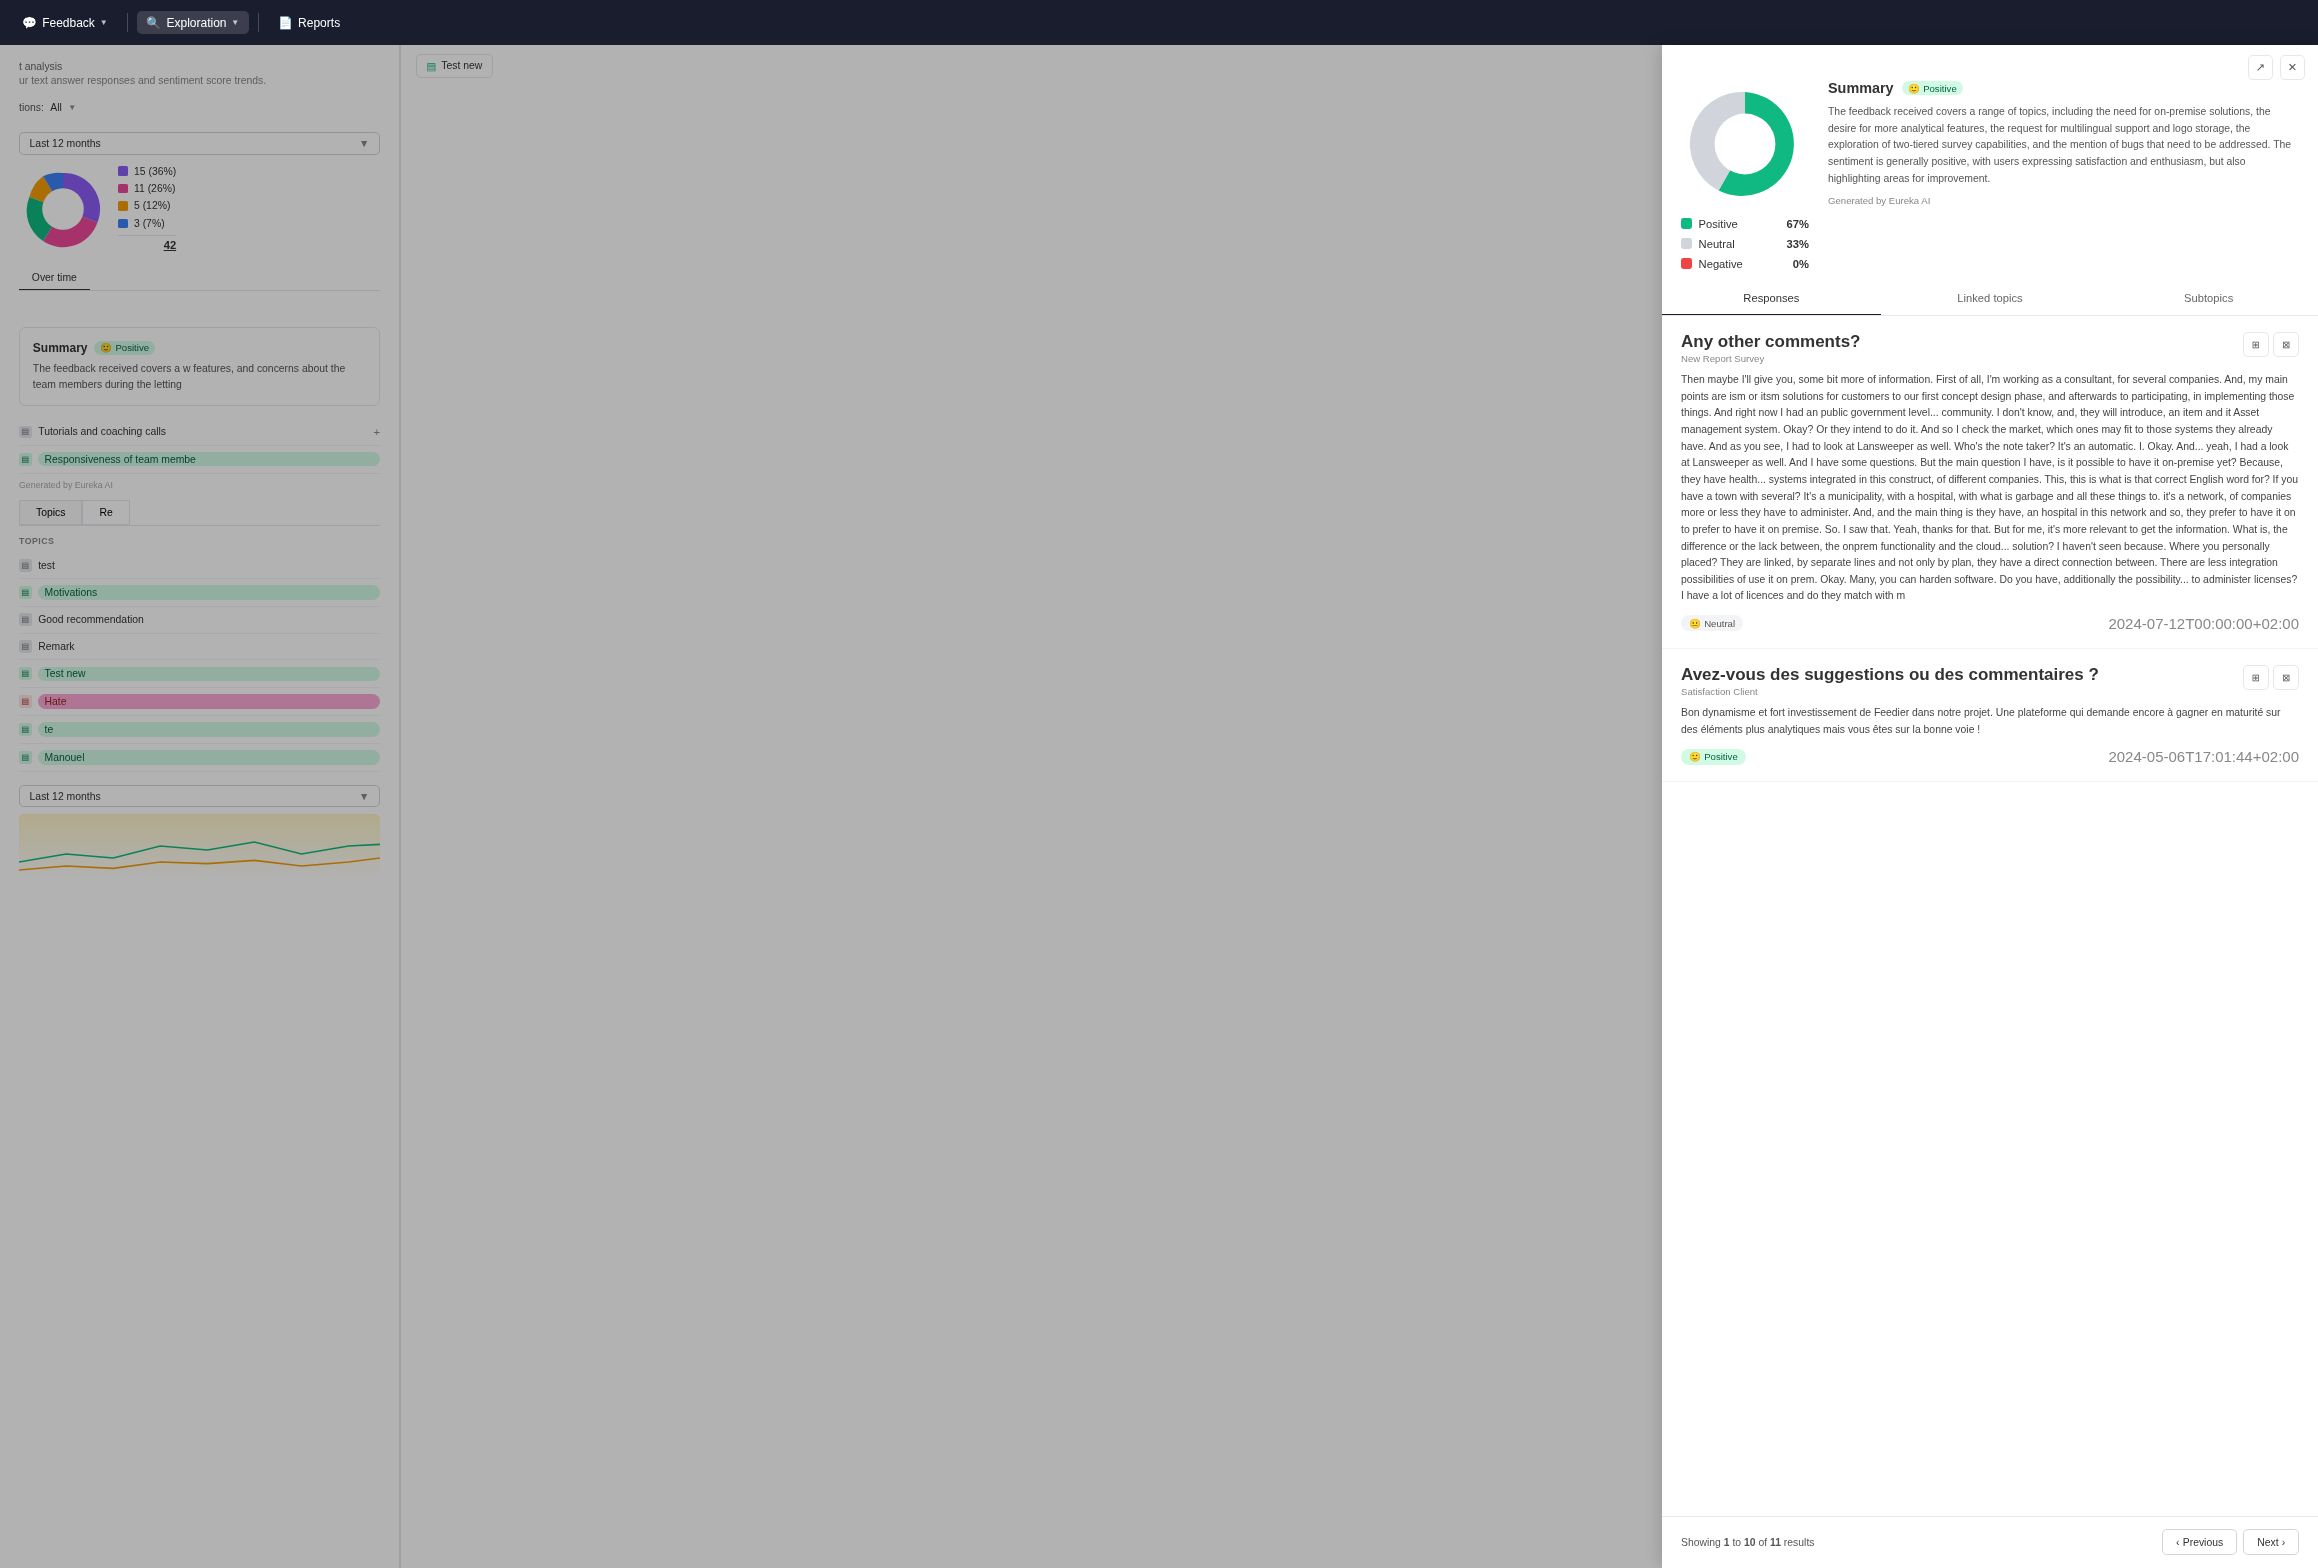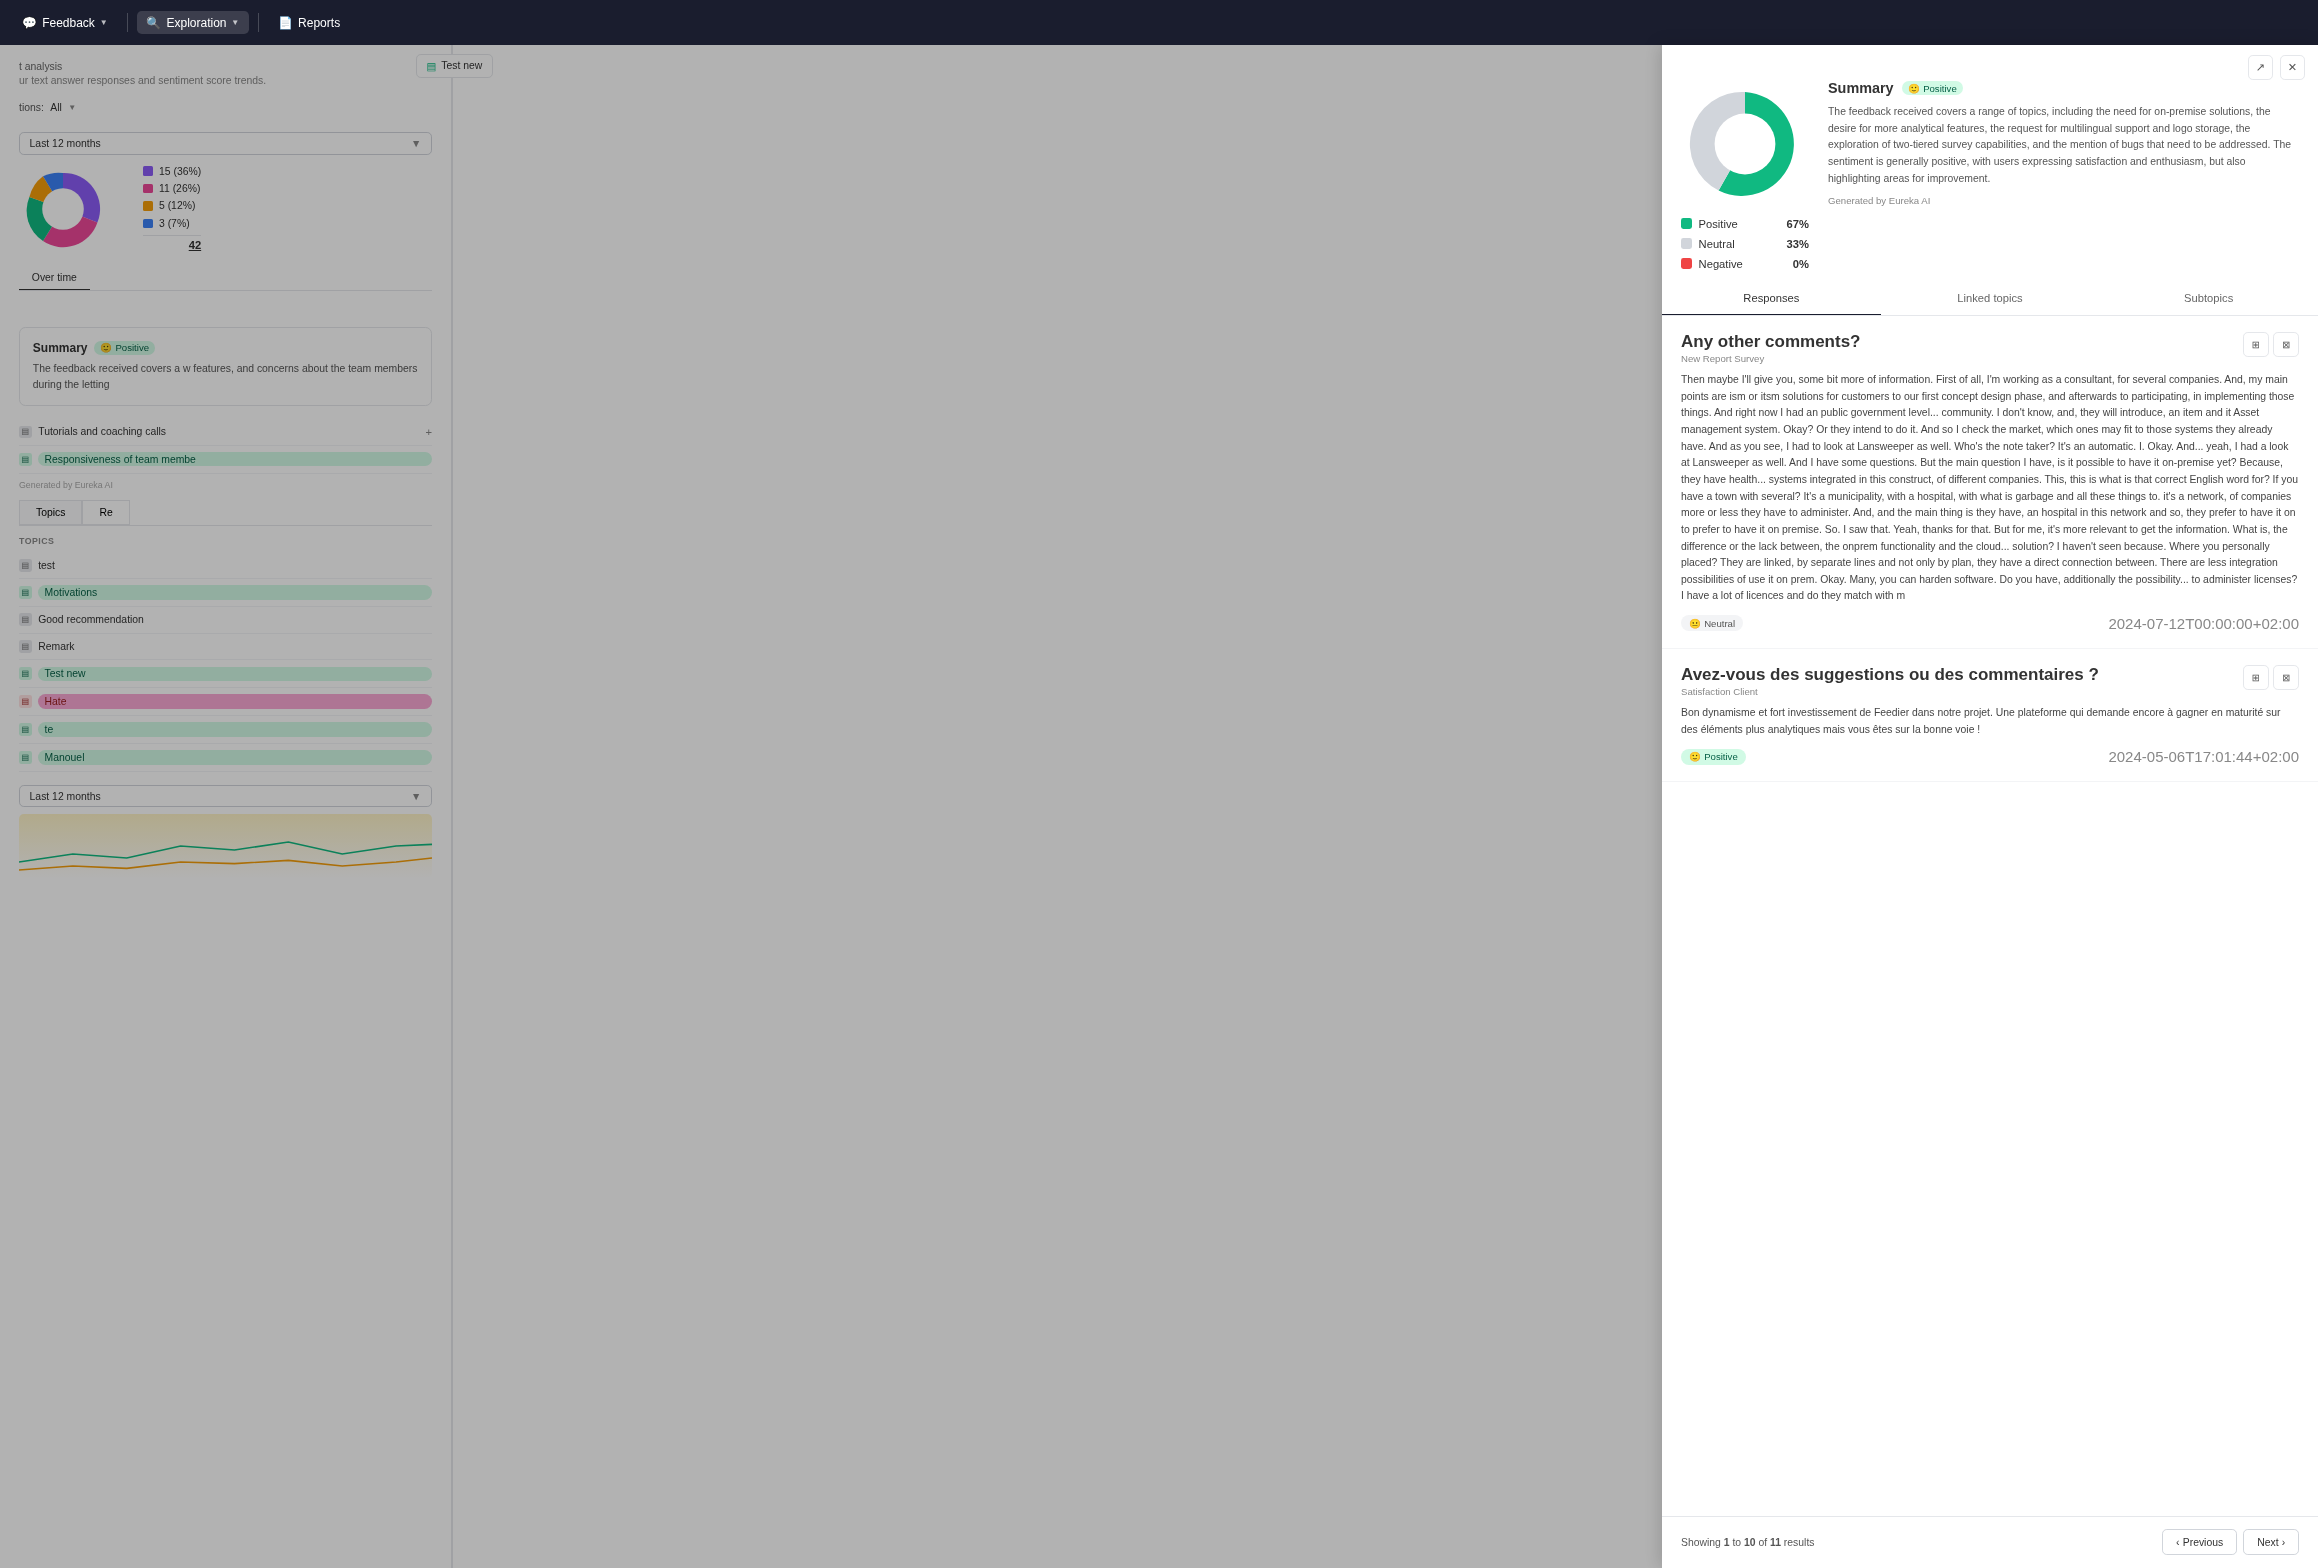--- a/index.html
+++ b/index.html
@@ -13,41 +13,41 @@
       display: flex; align-items: center; gap: 4.8px; padding: 4.8px 9.6px; border-radius: 4.8px; color: #fff; font-size: 12px; font-weight: 500; cursor: pointer;
     }
     .nav-item.active { background: rgba(255,255,255,0.15); }
     .nav-item .chevron { font-size: 8px; opacity: 0.7; }
     .nav-separator { width: 0.8px; height: 19px; background: rgba(255,255,255,0.2); margin: 0 3.2px; }
 
     
     .main-layout { display: flex; margin-top: 45px; height: calc(100vh - 45px); }
 
     
-    .left-panel { width: 452px; background: #fff; border-right: 0.8px solid #e5e7eb; overflow-y: auto; flex-shrink: 0; }
+    .left-panel { width: 400px; background: #fff; border-right: 0.8px solid #e5e7eb; overflow-y: auto; flex-shrink: 0; }
     .left-panel-header { padding: 16px 19px 9.6px; }
     .left-panel-title { font-size: 10.4px; color: #666; margin-bottom: 3.2px; }
     .left-panel-subtitle { font-size: 10.4px; color: #888; }
     .filter-row { padding: 6.4px 19px; display: flex; align-items: center; gap: 6.4px; }
     .filter-label { font-size: 10.4px; color: #555; }
     .filter-val { font-size: 10.4px; color: #333; font-weight: 500; }
     .select-box {
       display: flex; align-items: center; justify-content: space-between;
       border: 0.8px solid #d1d5db; border-radius: 4.8px; padding: 4.8px 9.6px; font-size: 10.4px; cursor: pointer; background: #fff; min-width: 128px;
     }
     .select-box .arrow { margin-left: 6.4px; color: #888; }
 
     
     .chart-section { padding: 12.8px 19px; }
     .chart-tabs { display: flex; border-bottom: 0.8px solid #e5e7eb; margin-bottom: 23px; }
     .chart-tab { padding: 6.4px 12.8px; font-size: 10.4px; cursor: pointer; color: #666; border-bottom: 1.6px solid transparent; }
     .chart-tab.active { color: #333; border-bottom-color: #333; font-weight: 500; }
 
     
-    .pie-area { display: flex; align-items: center; gap: 36px; margin-bottom: 12.8px; }
+    .pie-area { display: flex; align-items: center; gap: 11px; margin-bottom: 12.8px; }
     .pie-legend { display: flex; flex-direction: column; gap: 6.4px; }
     .legend-item { display: flex; align-items: center; gap: 6.4px; font-size: 10.4px; }
     .legend-dot { width: 9.6px; height: 9.6px; border-radius: 1.6px; flex-shrink: 0; }
 
     
     .summary-card { background: #fff; border: 0.8px solid #e5e7eb; border-radius: 6.4px; padding: 12.8px; margin: 0 19px 12.8px; }
     .summary-card-header { display: flex; align-items: center; gap: 6.4px; margin-bottom: 6.4px; }
     .summary-title { font-size: 12px; font-weight: 600; }
     .badge-positive { background: #d1fae5; color: #065f46; font-size: 9.6px; padding: 1.6px 6.4px; border-radius: 9.6px; display: flex; align-items: center; gap: 3.2px; }
     .summary-text { font-size: 10.4px; color: #555; line-height: 1.5; }

